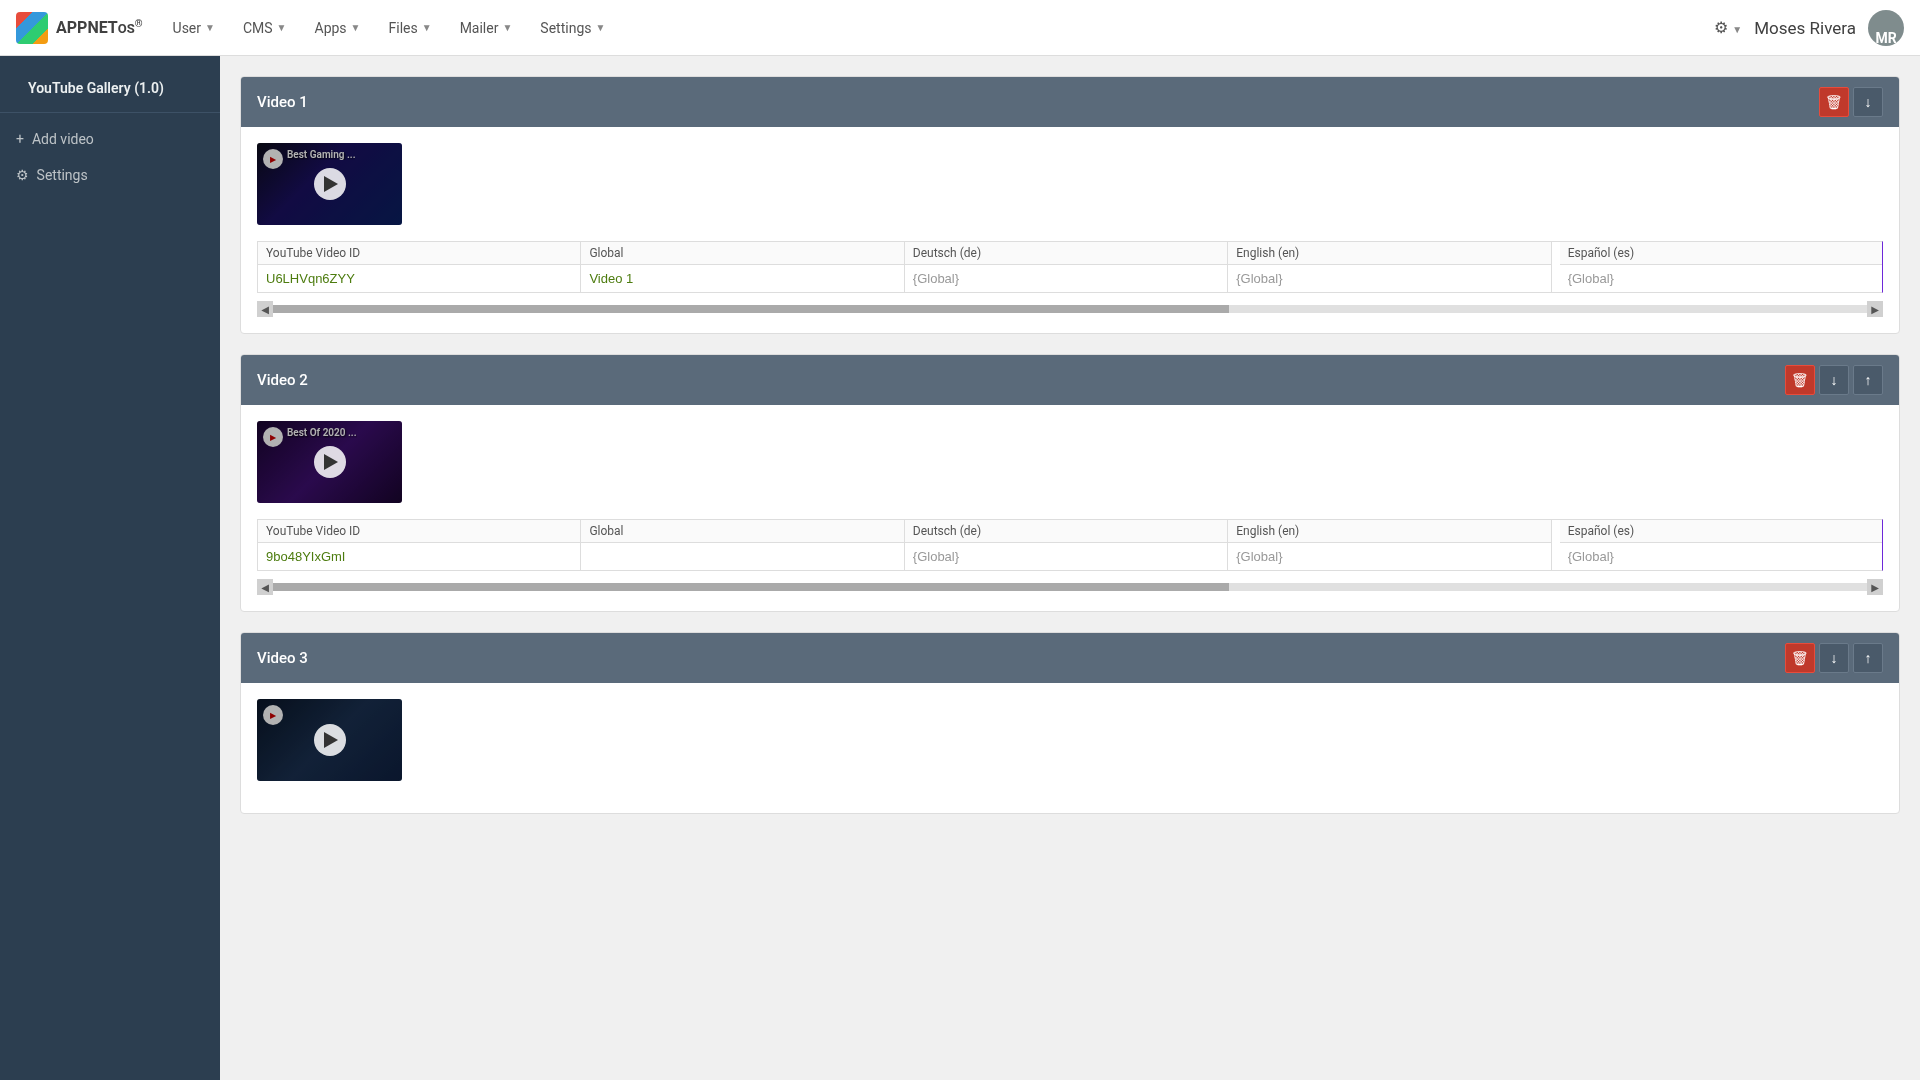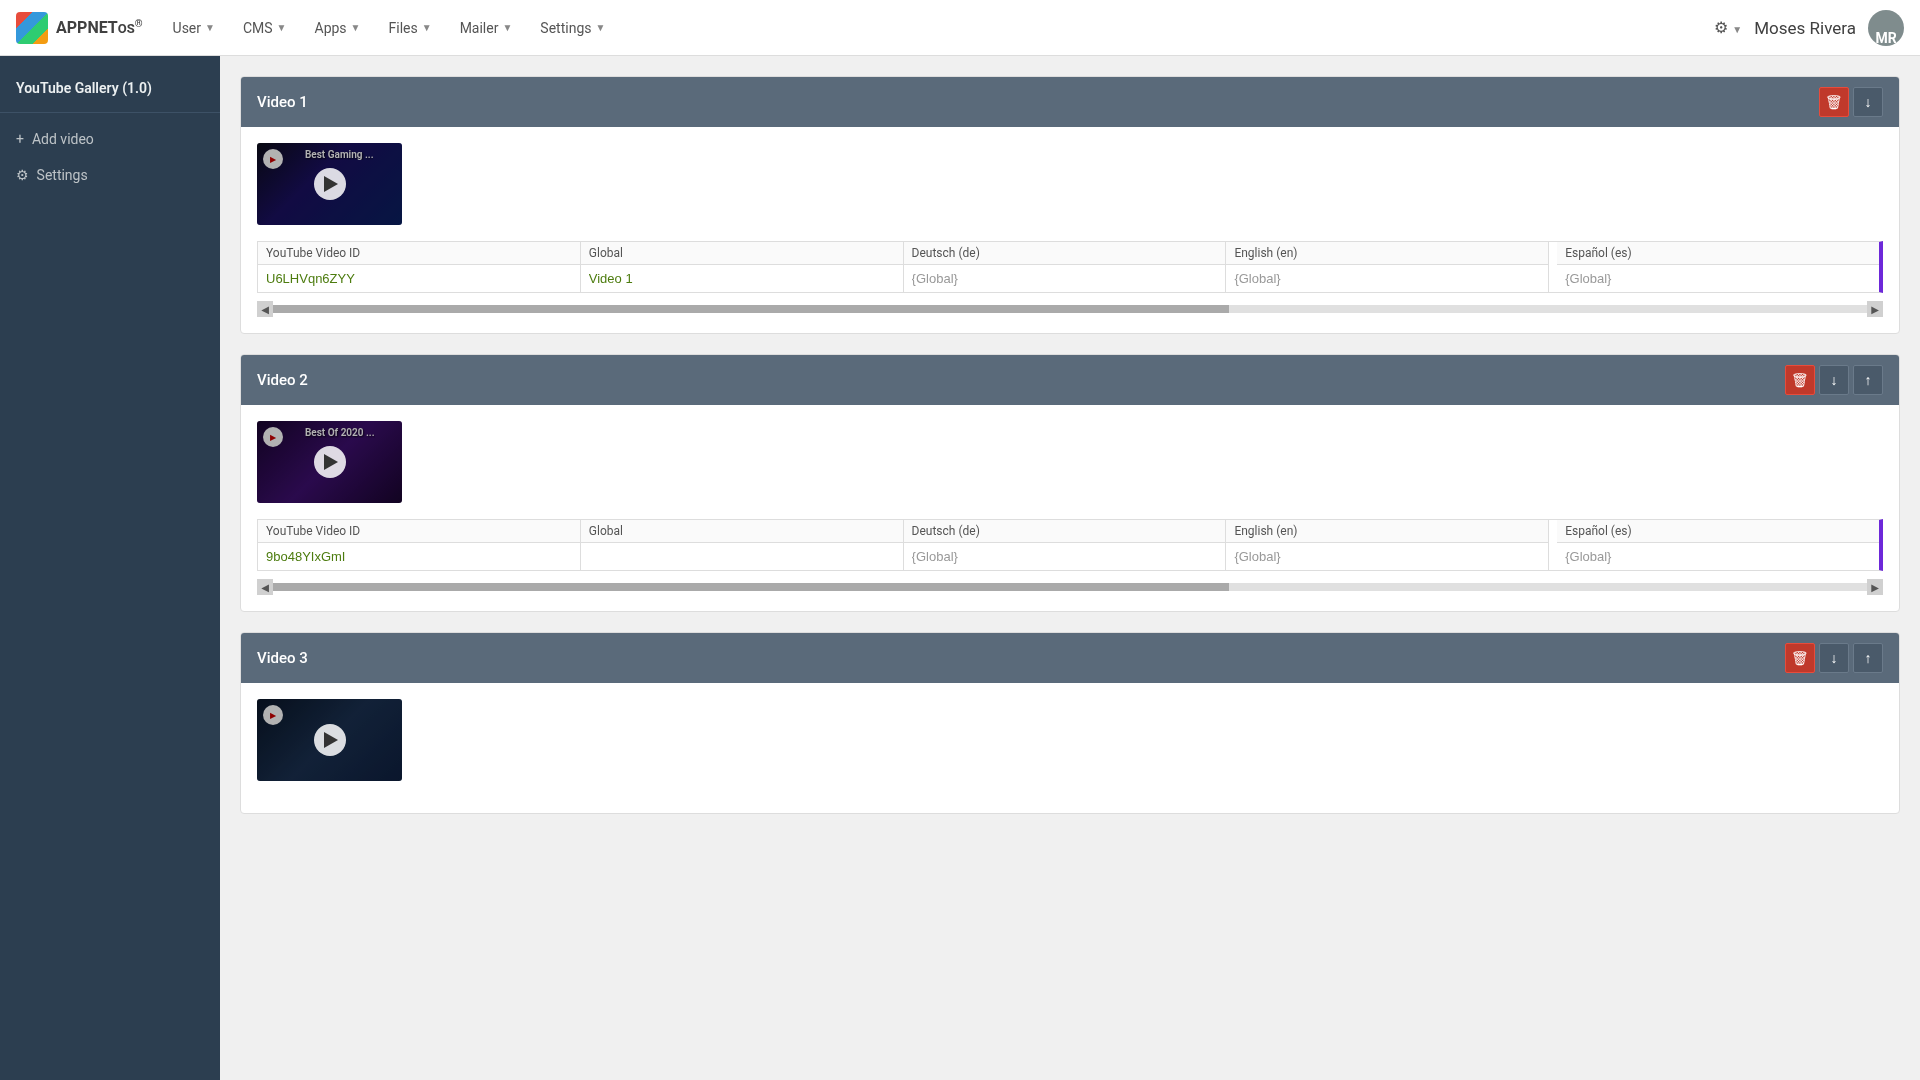--- a/index.html
+++ b/index.html
@@ -69,21 +69,21 @@
     
     .sidebar {
       width: 220px;
       background: #2c3e50;
       color: #ecf0f1;
       padding: 16px 0;
       flex-shrink: 0;
       min-height: calc(100vh - 56px);
     }
     .sidebar-title {
-      padding: 8px 16px 16px;
+      padding: 8px 28px 16px;
       font-size: 14px;
       font-weight: 600;
       color: #ecf0f1;
       border-bottom: 1px solid #3d5166;
       margin-bottom: 8px;
     }
     .sidebar-item {
       display: flex;
       align-items: center;
       gap: 8px;
@@ -169,21 +169,21 @@
       top: 6px; left: 6px;
       width: 20px; height: 20px;
       background: #fff;
       border-radius: 50%;
       display: flex; align-items: center; justify-content: center;
       font-size: 8px;
       color: #c00;
     }
     .thumb-title {
       position: absolute;
-      top: 6px; left: 48px;
+      top: 6px; left: 30px;
       color: #fff;
       font-size: 10px;
       font-weight: 600;
       text-shadow: 1px 1px 2px rgba(0,0,0,0.8);
       white-space: nowrap;
       overflow: hidden;
       max-width: 110px;
       text-align: right;
     }
     .thumb-bg-1 {
@@ -200,21 +200,21 @@
     .fields-row {
       display: flex;
       gap: 0;
       overflow: hidden;
     }
     .field-group {
       flex: 1;
       border: 1px solid #ddd;
       border-right: none;
     }
-    .field-group:last-child { border-right: 4px solid #6d28d9; padding-left: 8px; }
+    .field-group:last-child { border-right: 1px solid #6d28d9; padding-left: 8px; }
     .field-label {
       font-size: 12px;
       color: #555;
       padding: 4px 8px;
       border-bottom: 1px solid #ddd;
       background: #fafafa;
     }
     .field-input {
       width: 100%;
       border: none;

